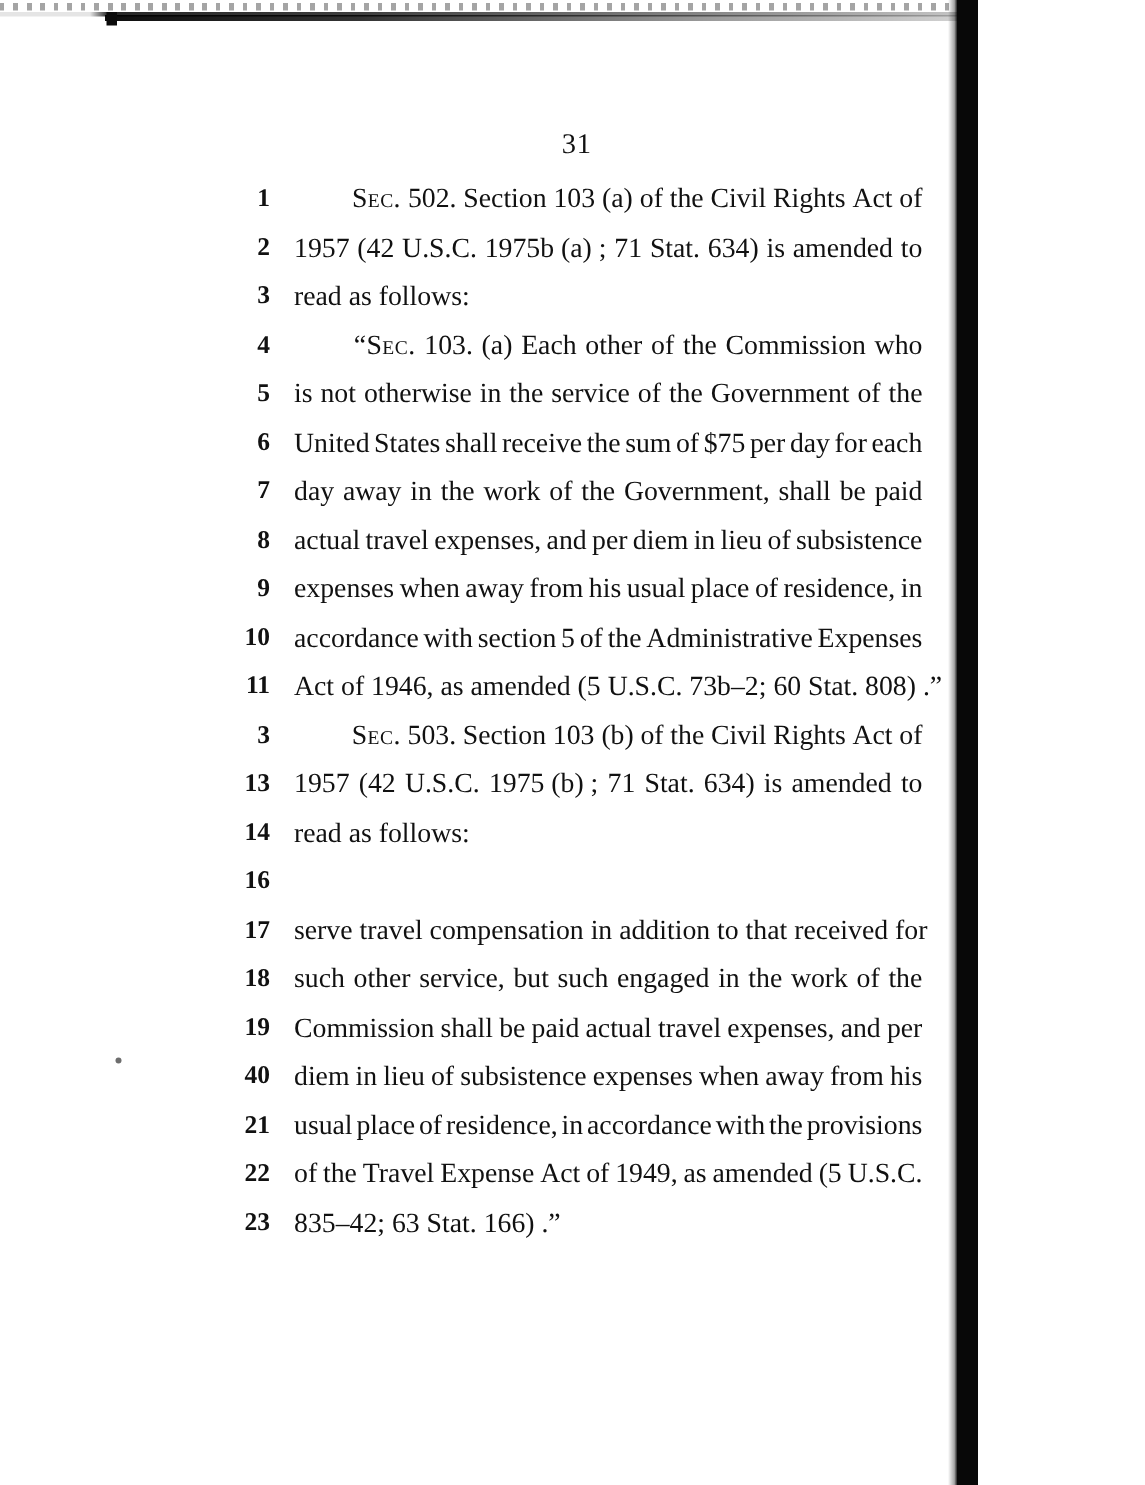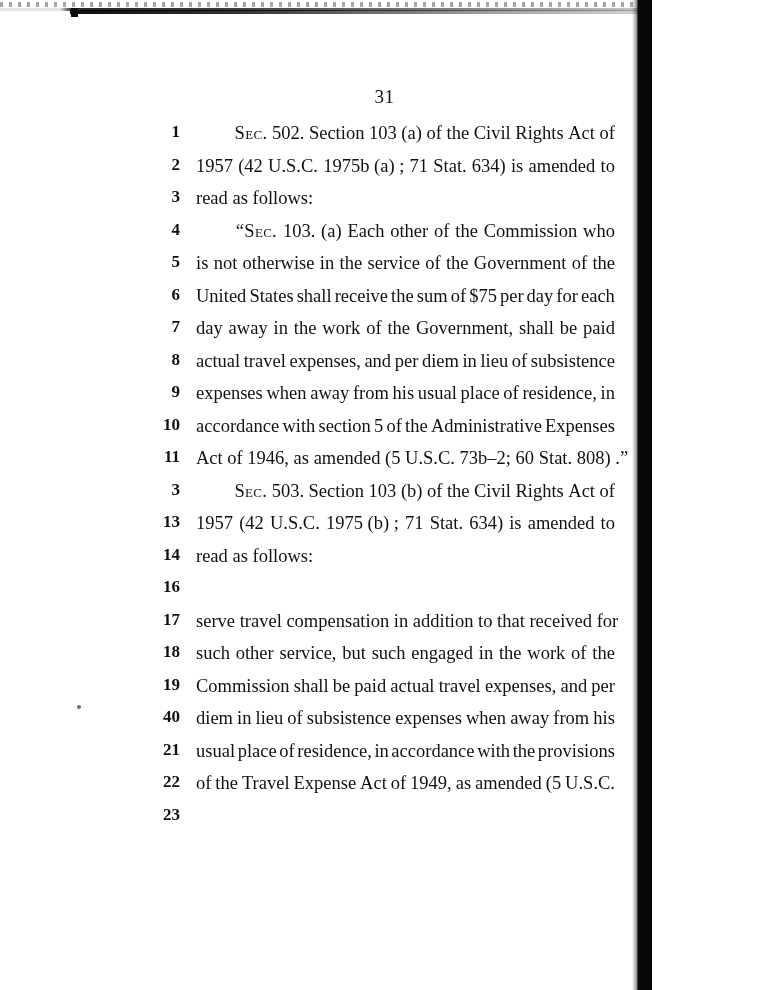--- a/index.html
+++ b/index.html
@@ -444,16 +444,17 @@
           <span class="w">of</span>
           <span class="w">1949,</span>
           <span class="w">as</span>
           <span class="w">amended</span>
           <span class="w">(5</span>
           <span class="w">U.S.C.</span>
         </div>
       </div>
       <div class="line-row">
         <div class="line-no">23</div>
+        <div class="line-text"><span>835–42; 63 Stat. 166) .”</span></div>
       </div>
     </div>
 
 </div>
 
 </body></html>

